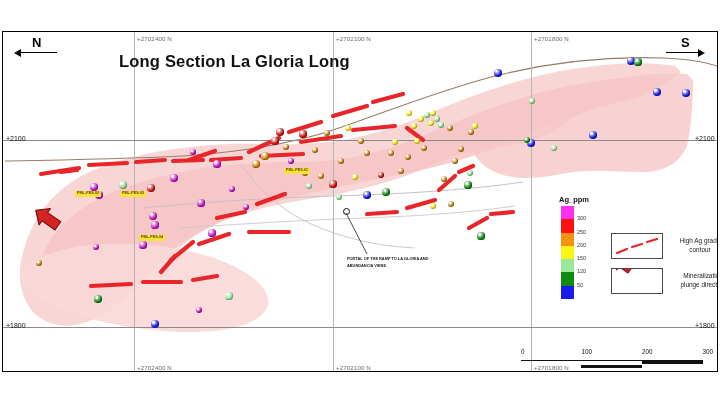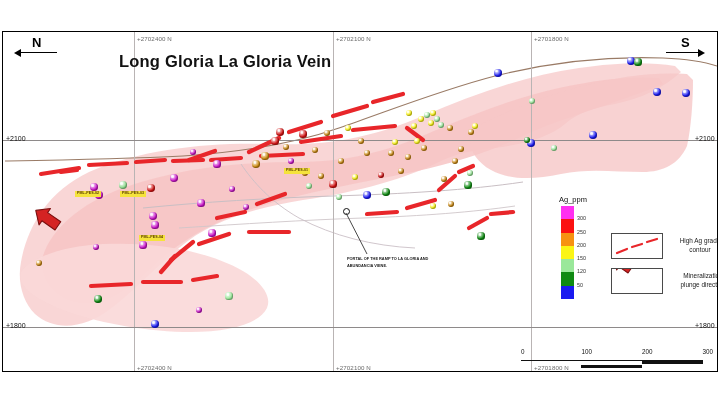--- a/index.html
+++ b/index.html
@@ -36,21 +36,21 @@
   .chip{position:absolute;background:#f5e33c;border:0;color:#5a3c00;
         font-size:3.6px;font-weight:bold;letter-spacing:.1px;padding:1px 2px;white-space:nowrap;
         line-height:1;}
 
   
   .ann{position:absolute;font-size:3.9px;color:#1a1a1a;line-height:1.45;white-space:nowrap;font-weight:bold;}
   .portal{position:absolute;width:5px;height:5px;border:1px solid #111;border-radius:50%;background:#fff;}
 
   
   #legend{position:absolute;left:530px;top:192px;width:184px;height:100px;}
-  #ag-title{position:absolute;left:28px;top:0px;font-size:7.5px;font-weight:normal;color:#111;}
+  #ag-title{position:absolute;left:28px;top:0px;font-size:7.5px;font-weight:bold;color:#111;}
   #colorbar{position:absolute;left:30px;top:11px;width:13px;height:93px;border:0;}
   .cband{width:100%;}
   .ctick{position:absolute;left:46px;font-size:5.4px;color:#333;}
 
   .lbox{position:absolute;border:1.3px solid #4a4a4a;background:#fff;box-sizing:border-box;}
   .ltext{position:absolute;font-size:6.4px;color:#1a1a1a;text-align:center;line-height:1.35;}
 
   
   #scalebar{position:absolute;left:520px;top:345px;width:186px;}
   .sb-num{position:absolute;font-size:6.3px;color:#111;}
@@ -122,21 +122,21 @@
     <div class="elev-lbl" style="left:692px;top:290px;">+1800</div>
 
     <div class="dir" style="left:29px;top:3px;">N</div>
     <div class="dir-arrow" style="left:16px;top:20px;width:38px;"></div>
     <div class="arrow-head" style="left:11px;top:16.5px;border-top:4px solid transparent;border-bottom:4px solid transparent;border-right:7px solid #000;"></div>
 
     <div class="dir" style="left:678px;top:3px;">S</div>
     <div class="dir-arrow" style="left:663px;top:20px;width:34px;"></div>
     <div class="arrow-head" style="left:695px;top:16.5px;border-top:4px solid transparent;border-bottom:4px solid transparent;border-left:7px solid #000;"></div>
 
-    <div id="title" style="left:116px;top:20px;">Long Gloria La Gloria Vein</div>
+    <div id="title" style="left:116px;top:20px;">Long Section La Gloria Long</div>
 
     <svg width="716" height="341" style="position:absolute;left:0;top:0;">
       <g stroke="#e8262a" stroke-width="4.2" stroke-linecap="round" fill="none">
         <path d="M38,142 L76,136"></path>
         <path d="M86,133 L124,131"></path>
         <path d="M133,130 L162,128"></path>
         <path d="M170,129 L200,128"></path>
         <path d="M208,128 L238,126"></path>
         <path d="M258,124 L300,122"></path>
         <path d="M186,128 L212,119"></path>

